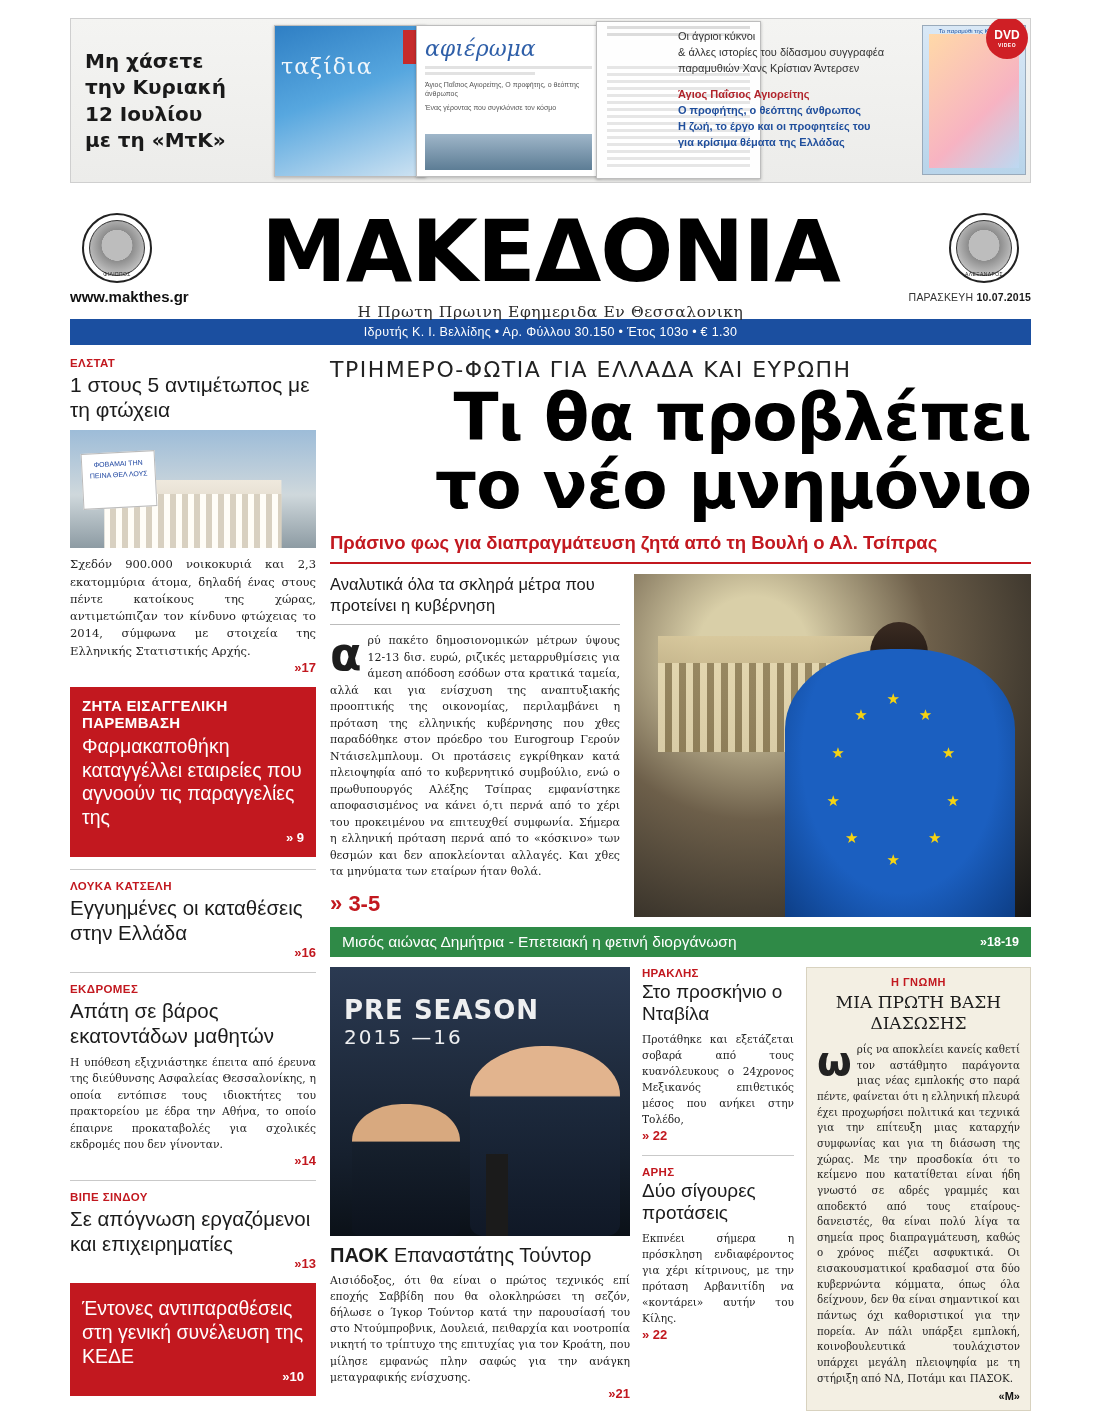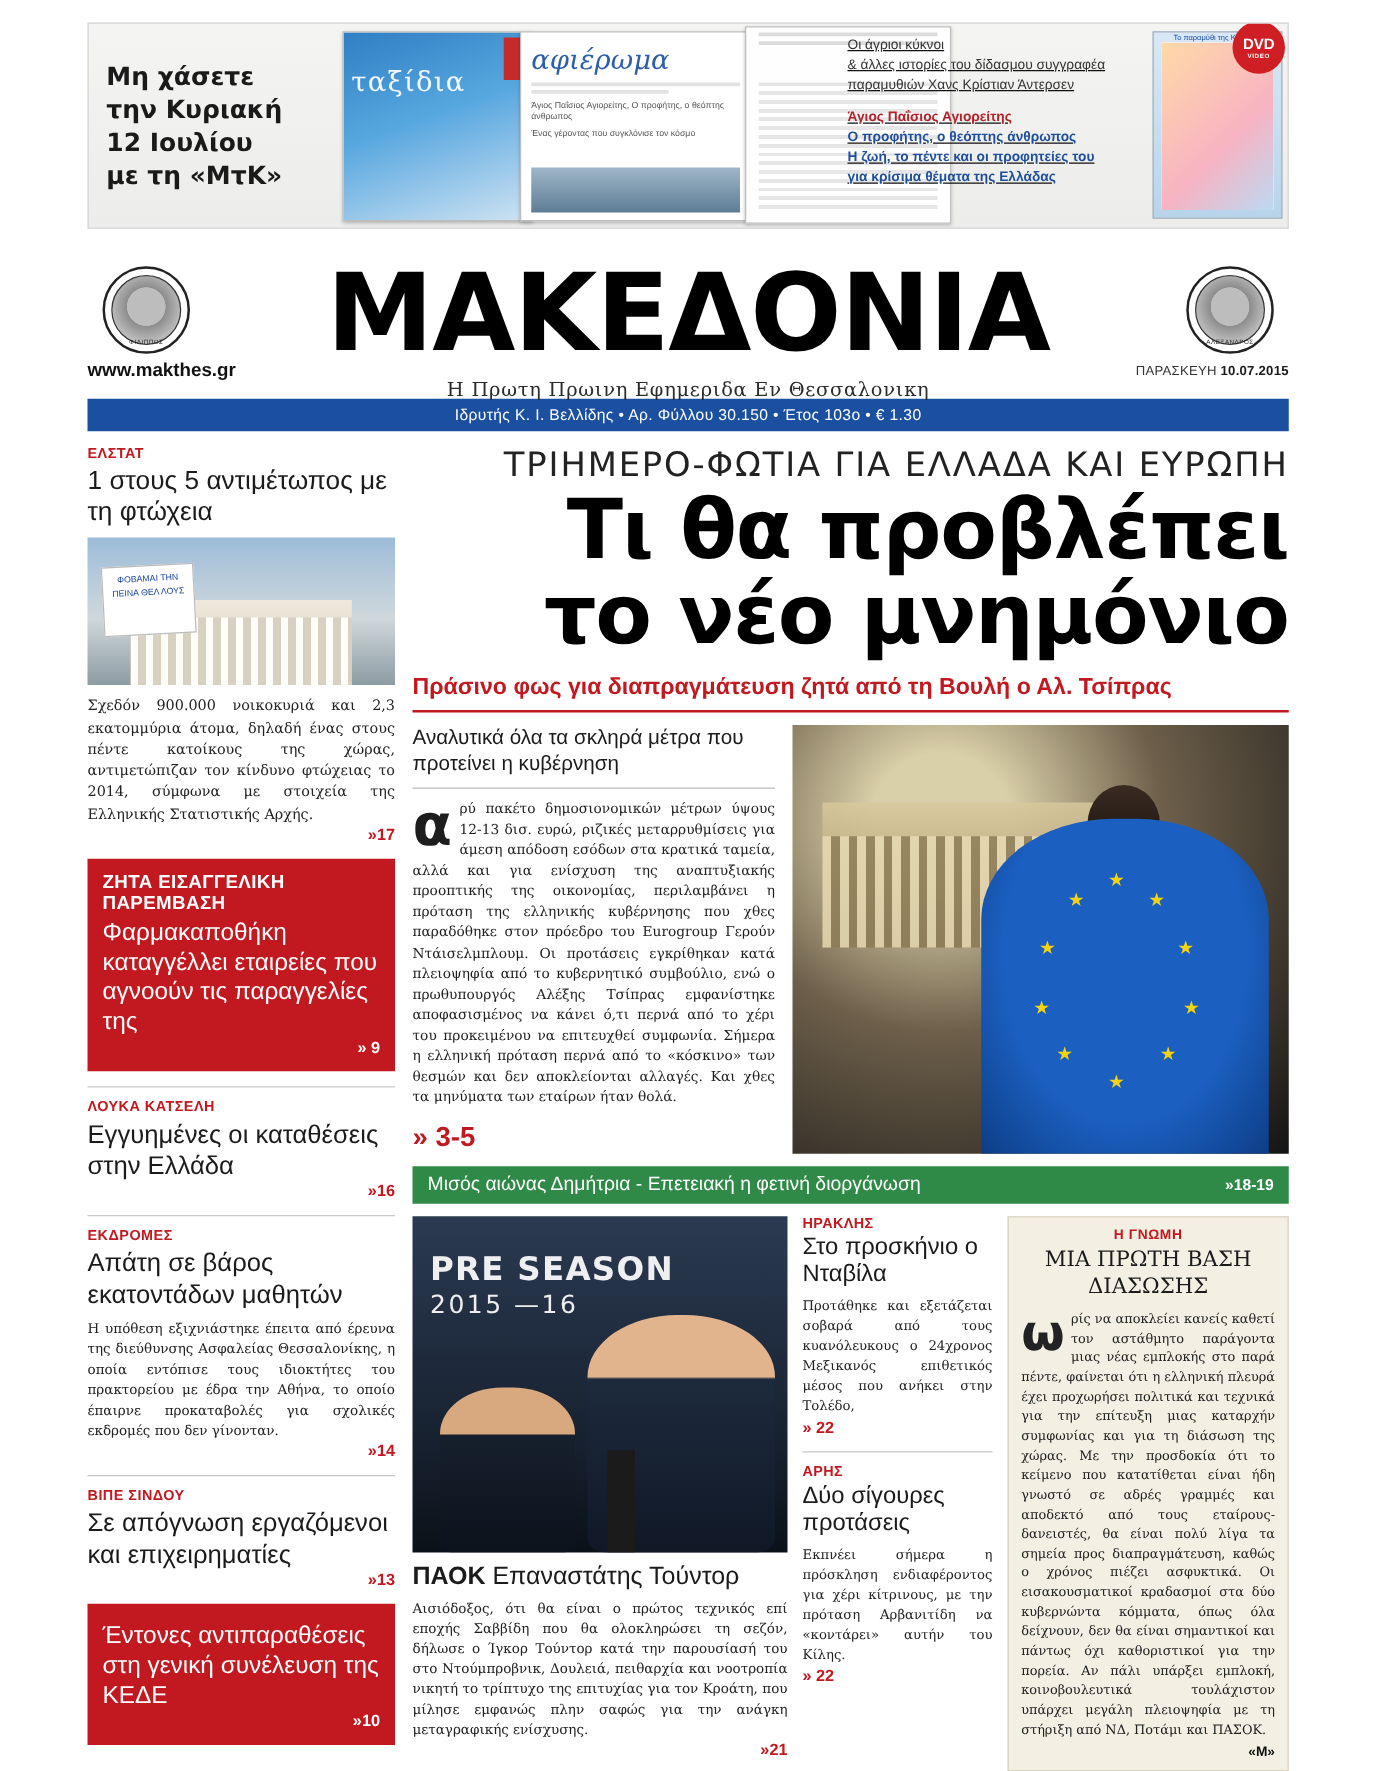--- a/index.html
+++ b/index.html
@@ -46,21 +46,21 @@
                padding: 10px 0 2px 8px; font-style: italic; }
   .mag2 .ln { height:3px; background:#e2e2e2; margin:3px 8px; }
   .mag2 .ln.s { width:60%; }
   .mag2 .cap { font-size:7px; color:#555; padding:2px 8px; line-height:1.35; }
   .mag2 .photo { position:absolute; bottom:6px; left:8px; right:8px; height:36px;
                  background: linear-gradient(180deg,#9fb6c9,#5d7d95); }
   .mag3 { left: 330px; top: 2px; width: 165px; height: 158px; background:#fefefe; }
   .mag3 .ln { height:3px; background:#dcdcdc; margin:4px 10px; }
   .mag3 .block { position:absolute; top:44px; left:10px; right:10px; bottom:10px;
                  background: repeating-linear-gradient(180deg,#e6e6e6 0 3px, #fff 3px 7px); }
-  .topad-right { width: 360px; flex: none; position: relative; padding: 10px 8px 0 8px; text-decoration: underline; }
+  .topad-right { width: 360px; flex: none; position: relative; padding: 10px 8px 0 8px; }
   .adline { font-size: 11px; color: #333; line-height: 1.45; text-align: left; }
   .adline.red { color:#b1232b; font-weight:700; }
   .adline.blue { color:#1f4e9c; font-weight:700; }
   .dvdbox { position:absolute; right:4px; top:6px; width:104px; height:150px;
             background: linear-gradient(180deg,#d9e8f6,#b8d4ea); border:1px solid #9ab; }
   .dvdbox .inner { position:absolute; inset:8px 6px 6px 6px; background:#fff; overflow:hidden;}
   .dvdbox .art { position:absolute; inset:0; background: linear-gradient(135deg,#ffd9a8,#f7b3c2 60%,#bcd9f2); }
   .dvdbadge { position:absolute; right:2px; top:-2px; width:42px; height:42px; border-radius:50%;
               background:#cf1f25; color:#fff; font-size:12px; font-weight:700;
               display:flex; align-items:center; justify-content:center; flex-direction:column; }
@@ -122,22 +122,22 @@
   .redbox .kick { font-size: 15px; font-weight:700; letter-spacing:.3px; }
   .redbox .h { font-size: 19.5px; line-height:1.22; margin-top:4px; }
   .redbox .pg { text-align:right; font-size:13px; font-weight:700; }
 
   .hr { height:1px; background:#c9c9c9; margin:12px 0 10px 0; }
   .blk-h { font-size: 20.5px; line-height:1.22; color:#1b1b1b; }
   .small-body { font-size: 10.8px; line-height:1.52; color:#222; margin-top:7px; text-align:justify;
                 font-family:"DejaVu Serif", serif; }
 
   
-  .overline { font-size: 27px; letter-spacing: 1.5px; color:#222; font-weight:400;
-              font-family:"DejaVu Sans", sans-serif;text-align:right; }
+  .overline { font-size: 22px; letter-spacing: 1.5px; color:#222; font-weight:400;
+              font-family:"DejaVu Sans", sans-serif; }
   .mainhead { font-family:"DejaVu Sans", sans-serif; font-weight:700; color:#000;
               font-size: 66px; line-height: 1.03; letter-spacing:-1px; text-align:right; margin-top:2px; }
   .subhead { color:#c2181f; font-weight:700; font-size: 18.5px; margin-top: 12px;
              border-bottom: 2px solid #c2181f; padding-bottom: 8px; }
   .two-col { display:flex; gap:14px; margin-top:10px; }
   .tc-left { width: 290px; flex:none; }
   .tc-deck { font-size: 16.5px; line-height:1.28; color:#1b1b1b; border-bottom:1px solid #bbb; padding-bottom:8px;}
   .dropcap-p { font-size: 11px; line-height:1.5; text-align:justify; color:#1d1d1d; margin-top:8px;
                font-family:"DejaVu Serif", serif; }
   .dropcap-p::first-letter { float:left; font-size: 46px; line-height: .86; font-weight:700;
@@ -223,21 +223,21 @@
           <div class="ln s"></div>
         <div class="block"></div>
       </div>
     </div>
     <div class="topad-right">
       <div class="adline">Οι άγριοι κύκνοι</div>
       <div class="adline">&amp; άλλες ιστορίες του δίδασμου συγγραφέα</div>
       <div class="adline">παραμυθιών Χανς Κρίστιαν Άντερσεν</div>
       <div class="adline red" style="margin-top:10px">Άγιος Παΐσιος Αγιορείτης</div>
       <div class="adline blue">Ο προφήτης, ο θεόπτης άνθρωπος</div>
-      <div class="adline blue">Η ζωή, το πέντε και οι προφητείες του</div>
+      <div class="adline blue">Η ζωή, το έργο και οι προφητείες του</div>
       <div class="adline blue">για κρίσιμα θέματα της Ελλάδας</div>
       <div class="dvdbox">
         <div class="inner">
             <div class="art"></div>
           </div>
         <div style="position:absolute;left:6px;top:2px;right:6px;font-size:6px;color:#1b4fa0;text-align:center">Το παραμύθι της Κυριακής</div>
       </div>
       <div class="dvdbadge">
         <span>DVD</span>
         <small>VIDEO</small>

